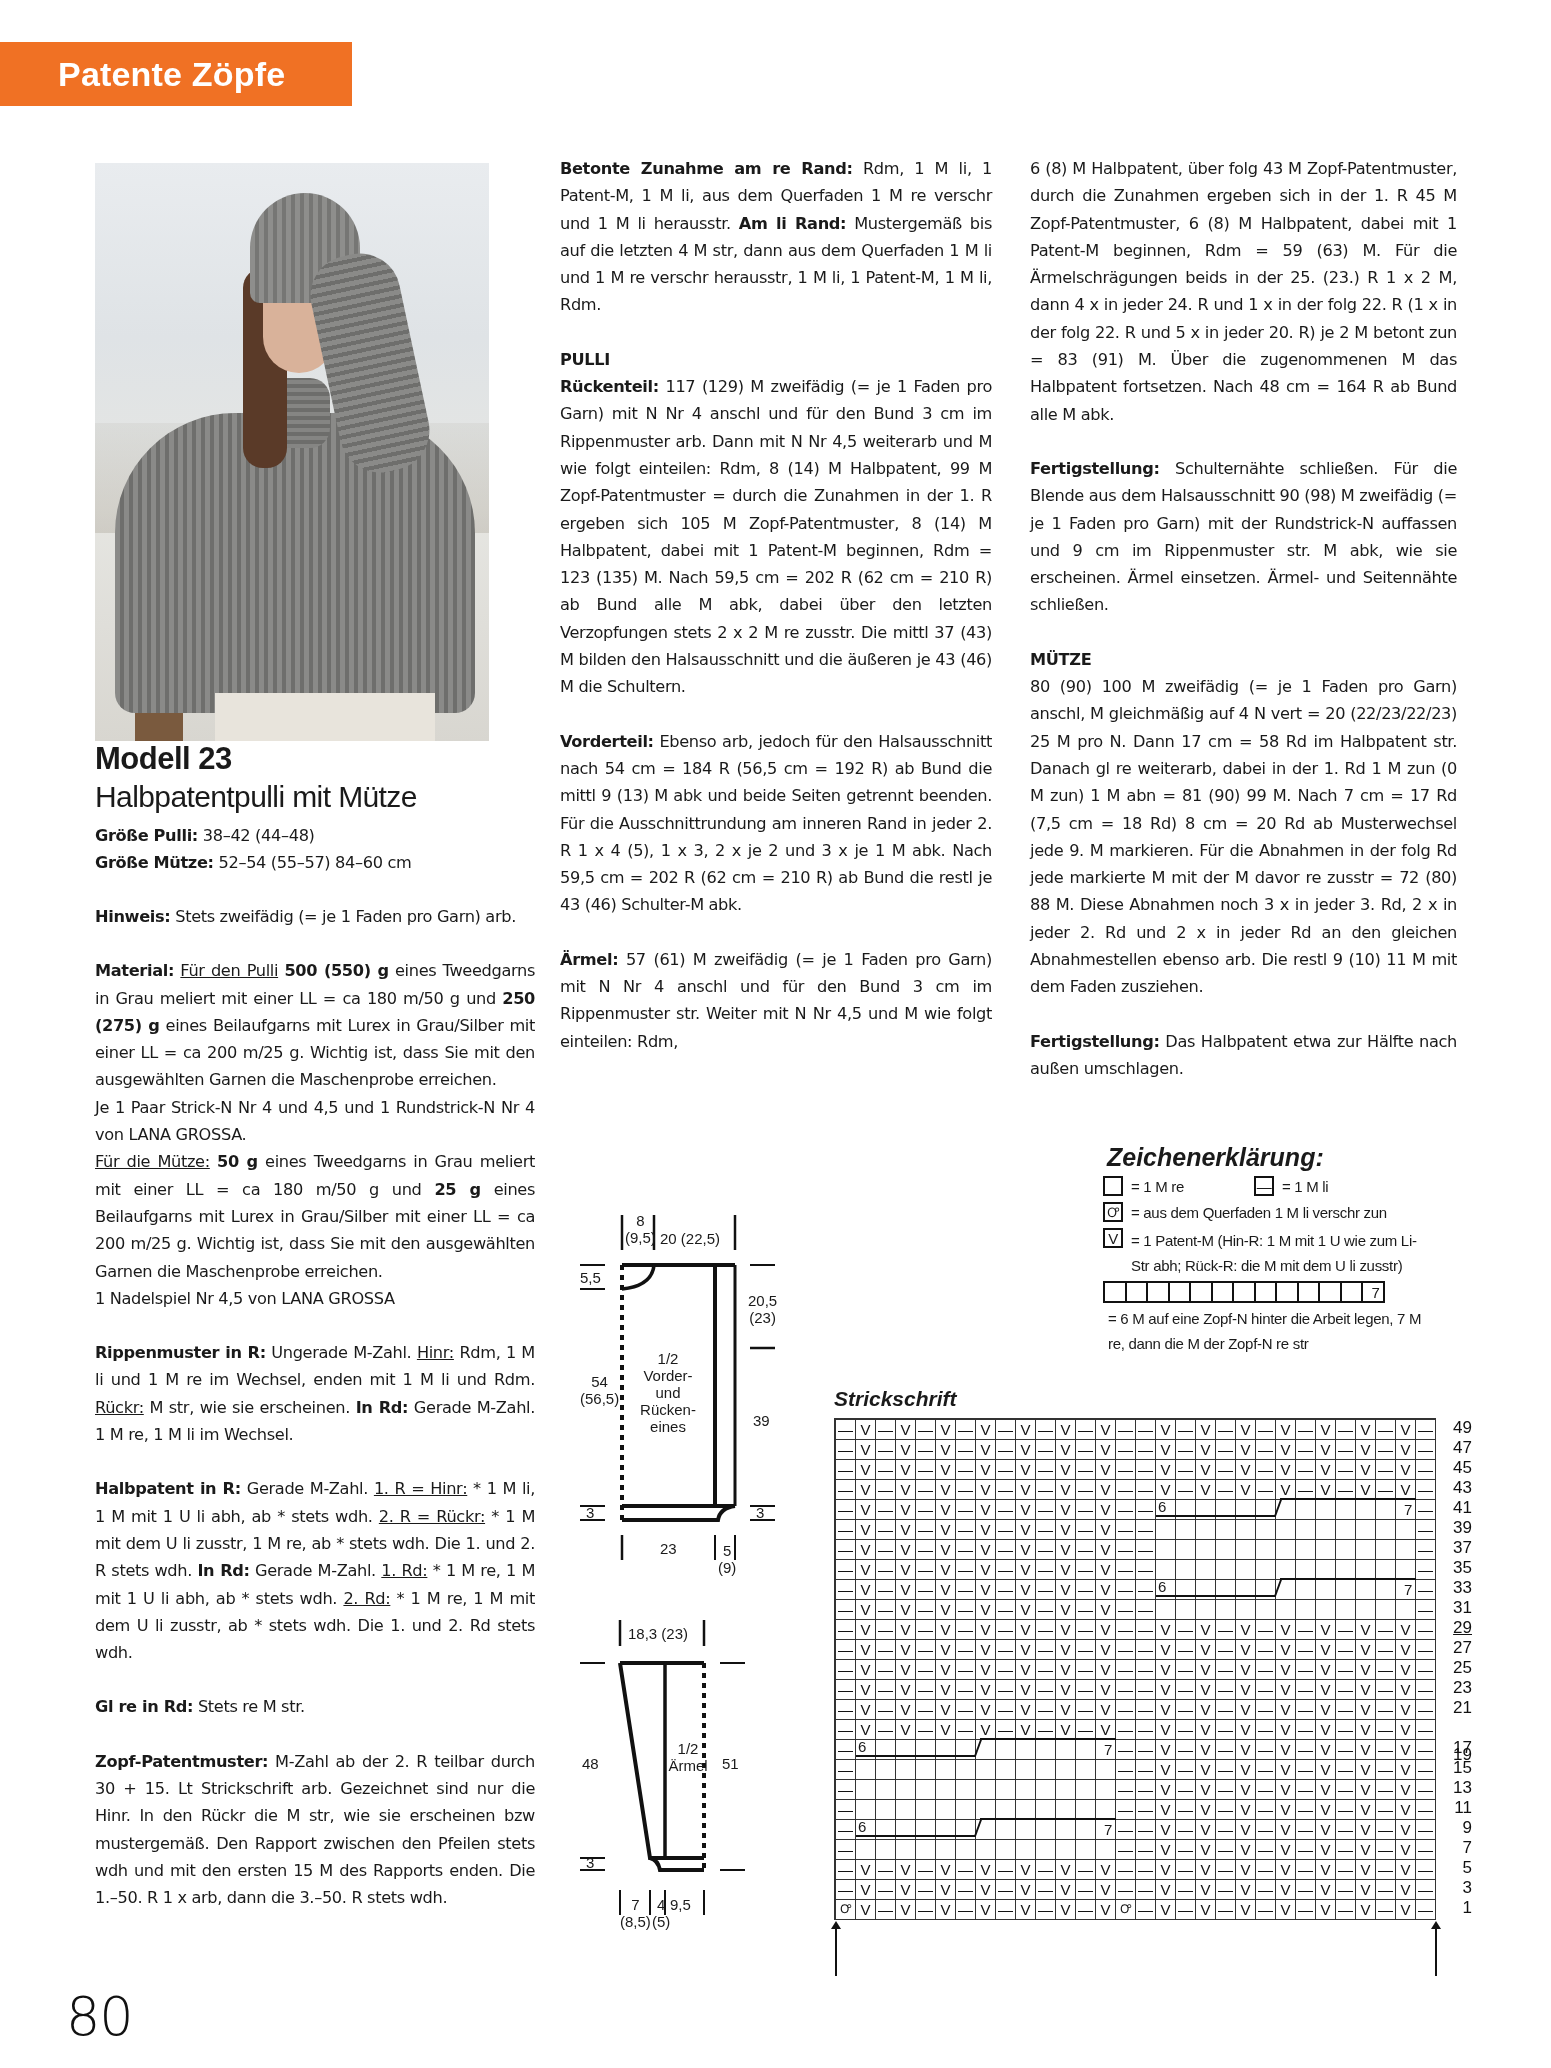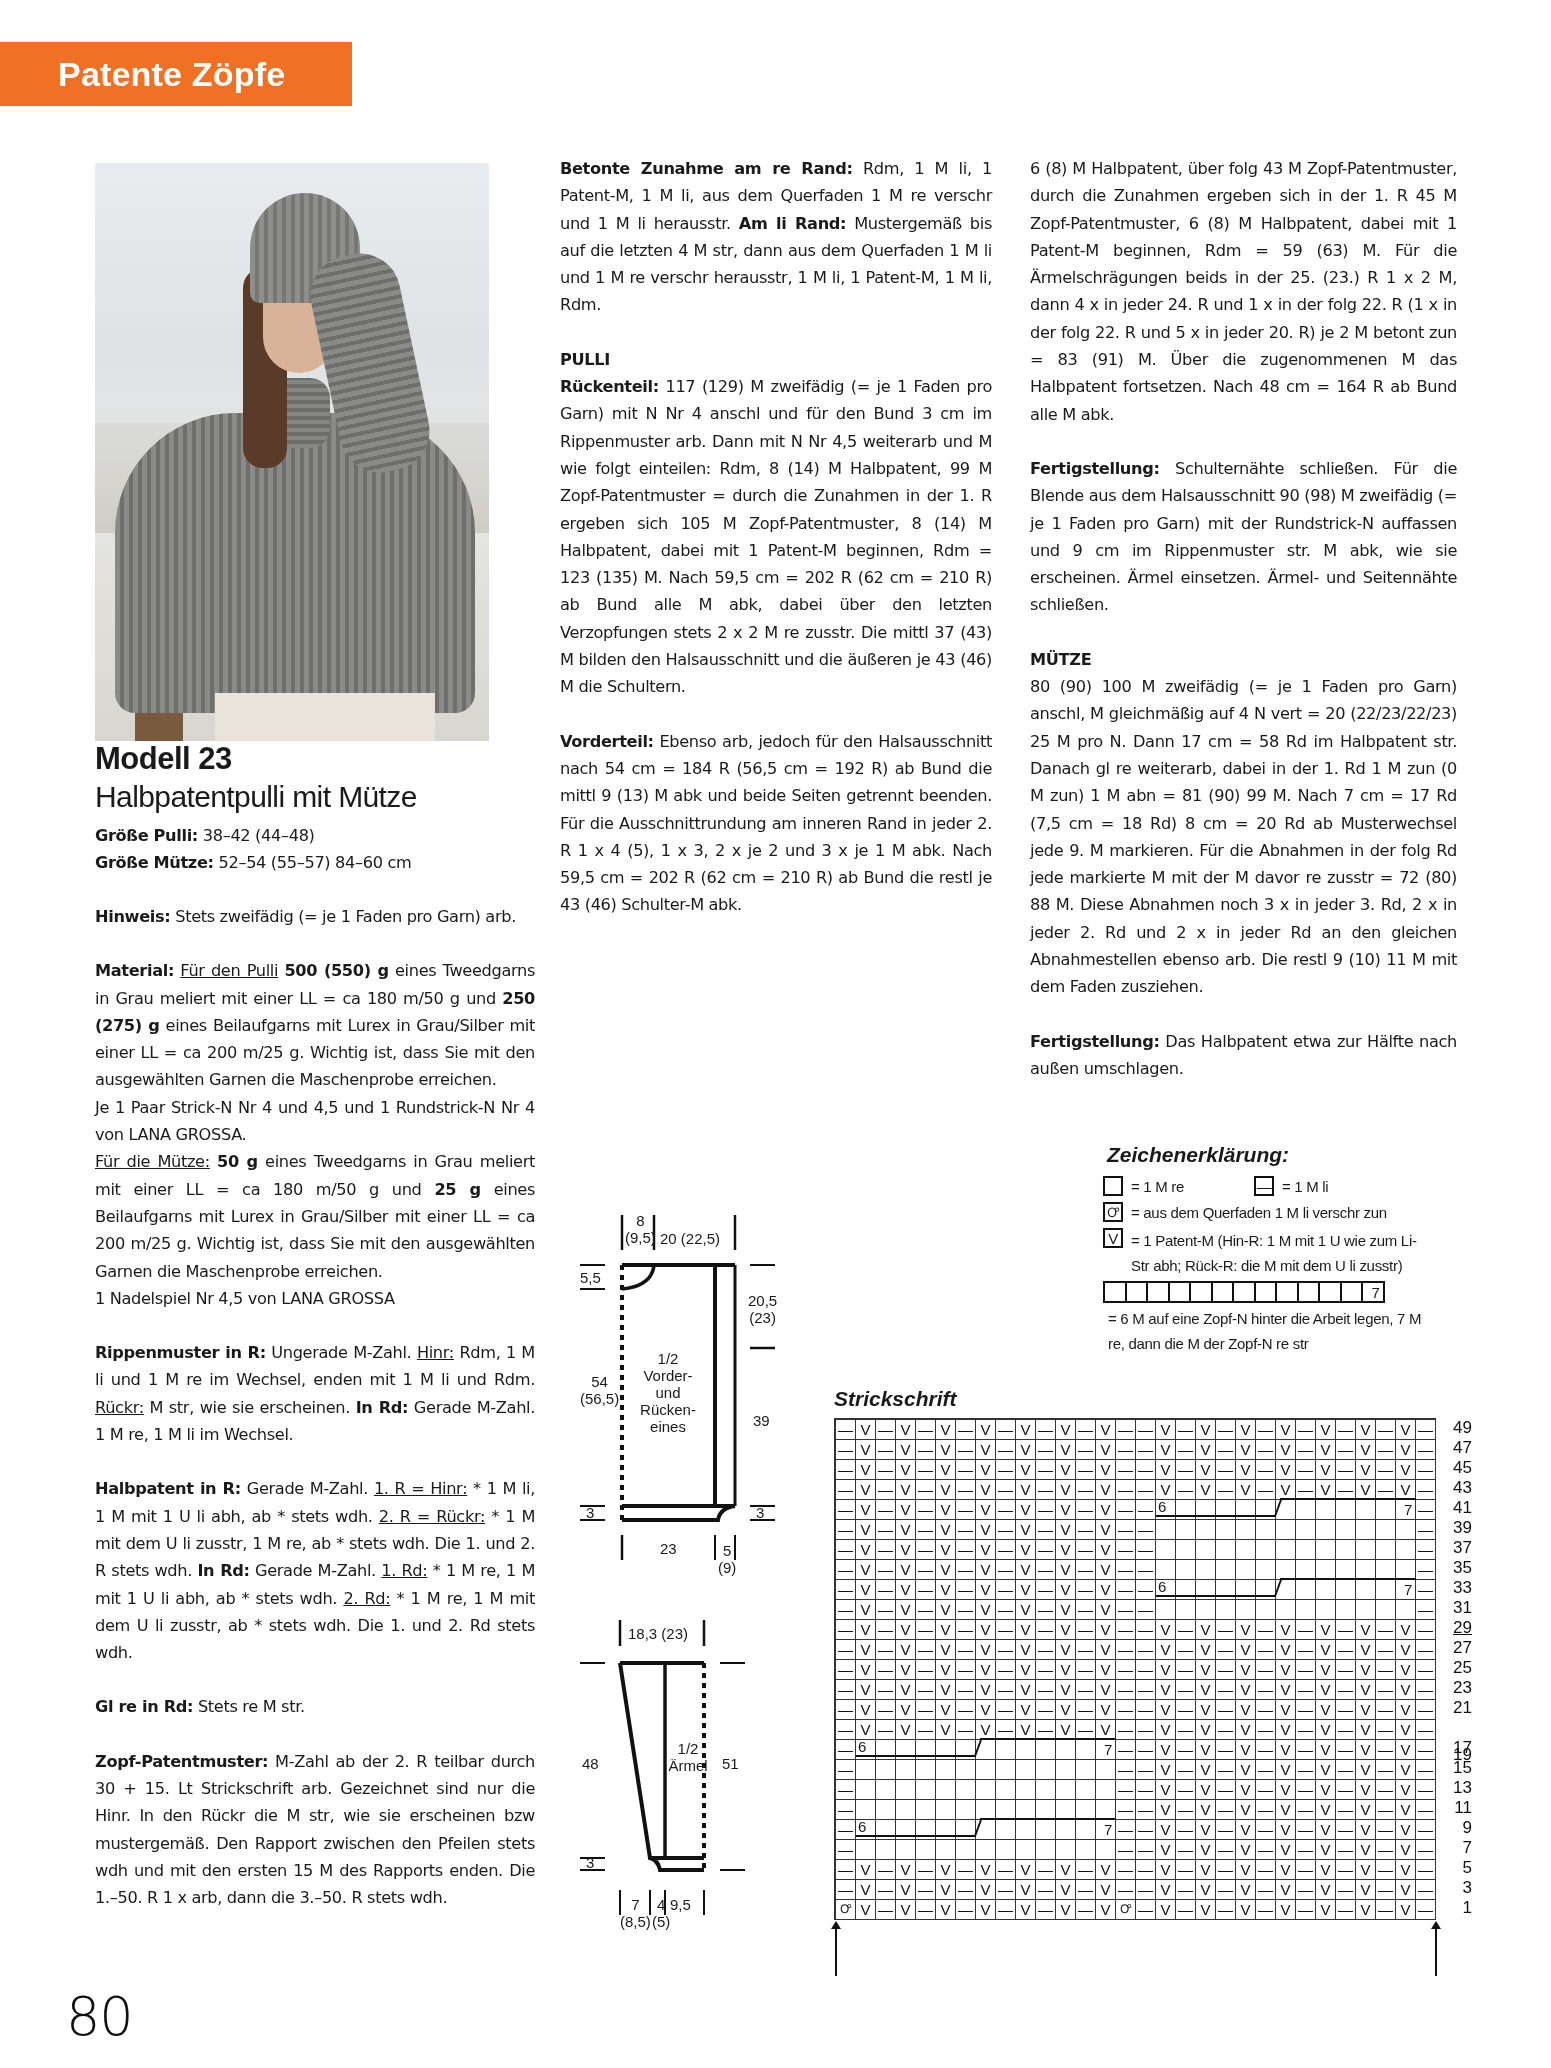--- a/index.html
+++ b/index.html
@@ -39,21 +39,21 @@
   .col-mid { left: 560px; top: 155px; width: 432px; }
   .col-right { left: 1030px; top: 155px; width: 427px; }
 
   .model-title { position: absolute; left: 95px; top: 741px; font-family: "Liberation Sans", sans-serif; font-weight: bold; font-size: 31px; letter-spacing: -0.5px; }
   .model-sub { position: absolute; left: 95px; top: 780px; font-family: "Liberation Sans", sans-serif; font-size: 30px; letter-spacing: -0.6px; }
   .sizes { position: absolute; left: 95px; top: 822px; font-family: "DejaVu Sans", sans-serif; font-size: 16.2px; line-height: 27.3px; letter-spacing: -0.35px; }
 
   .heading { font-weight: bold; display: block; }
 
   .page-num { position: absolute; left: 66px; top: 1985px; font-family: "DejaVu Sans", sans-serif; font-weight: 200; font-size: 54px; color: #111; letter-spacing: -1px; }
-  .legend-title { position: absolute; left: 1107px; top: 1143px; font-family: "Liberation Sans", sans-serif; font-weight: bold; font-style: italic; font-size: 21px; }
+  .legend-title { position: absolute; left: 1107px; top: 1143px; font-family: "Liberation Sans", sans-serif; font-weight: bold; font-style: italic; font-size: 25px; }
   .lg-row { position: absolute; display: flex; align-items: center; font-family: "Liberation Sans", sans-serif; font-size: 15px; letter-spacing: -0.3px; }
   .sym { width: 20px; height: 20px; border: 2px solid #111; display: inline-flex; align-items: center; justify-content: center; font-size: 15px; margin-right: 8px; background: #fff; }
   .cable-strip { position: absolute; left: 1103px; top: 1281px; width: 282px; height: 22px; border: 2px solid #111; display: flex; }
   .cable-strip span { flex: 1; border-right: 2px solid #111; font-size: 15px; display: flex; align-items: flex-end; justify-content: flex-end; padding-right: 3px; }
   .cable-strip span:last-child { border-right: none; }
 
   
   .schematic { position: absolute; left: 570px; top: 1210px; width: 240px; height: 760px; }
   .schem-label { position: absolute; font-family: "Liberation Sans", sans-serif; font-size: 15px; text-align: center; line-height: 17px; }
 
@@ -111,20 +111,21 @@
     <b>Halbpatent in R:</b><span> Gerade M-Zahl. </span><u>1. R = Hinr:</u><span> * 1 M li, 1 M mit 1 U li abh, ab * stets wdh. </span><u>2. R = Rückr:</u><span> * 1 M mit dem U li zusstr, 1 M re, ab * stets wdh. Die 1. und 2. R stets wdh. </span><b>In Rd:</b><span> Gerade M-Zahl. </span><u>1. Rd:</u><span> * 1 M re, 1 M mit 1 U li abh, ab * stets wdh. </span><u>2. Rd:</u><span> * 1 M re, 1 M mit dem U li zusstr, ab * stets wdh. Die 1. und 2. Rd stets wdh.</span>
   </p>
   <p><b>Gl re in Rd:</b><span> Stets re M str.</span></p>
   <p><b>Zopf-Patentmuster:</b><span> M-Zahl ab der 2. R teilbar durch 30 + 15. Lt Strickschrift arb. Gezeichnet sind nur die Hinr. In den Rückr die M str, wie sie erscheinen bzw mustergemäß. Den Rapport zwischen den Pfeilen stets wdh und mit den ersten 15 M des Rapports enden. Die 1.–50. R 1 x arb, dann die 3.–50. R stets wdh.</span></p>
 </div>
 
 <div class="col col-mid">
   <p><b>Betonte Zunahme am re Rand:</b><span> Rdm, 1 M li, 1 Patent-M, 1 M li, aus dem Querfaden 1 M re verschr und 1 M li herausstr. </span><b>Am li Rand:</b><span> Mustergemäß bis auf die letzten 4 M str, dann aus dem Querfaden 1 M li und 1 M re verschr herausstr, 1 M li, 1 Patent-M, 1 M li, Rdm.</span></p>
   <p><b class="heading">PULLI</b><b>Rückenteil:</b><span> 117 (129) M zweifädig (= je 1 Faden pro Garn) mit N Nr 4 anschl und für den Bund 3 cm im Rippenmuster arb. Dann mit N Nr 4,5 weiterarb und M wie folgt einteilen: Rdm, 8 (14) M Halbpatent, 99 M Zopf-Patentmuster = durch die Zunahmen in der 1. R ergeben sich 105 M Zopf-Patentmuster, 8 (14) M Halbpatent, dabei mit 1 Patent-M beginnen, Rdm = 123 (135) M. Nach 59,5 cm = 202 R (62 cm = 210 R) ab Bund alle M abk, dabei über den letzten Verzopfungen stets 2 x 2 M re zusstr. Die mittl 37 (43) M bilden den Halsausschnitt und die äußeren je 43 (46) M die Schultern.</span></p>
   <p><b>Vorderteil:</b><span> Ebenso arb, jedoch für den Halsausschnitt nach 54 cm = 184 R (56,5 cm = 192 R) ab Bund die mittl 9 (13) M abk und beide Seiten getrennt beenden. Für die Ausschnittrundung am inneren Rand in jeder 2. R 1 x 4 (5), 1 x 3, 2 x je 2 und 3 x je 1 M abk. Nach 59,5 cm = 202 R (62 cm = 210 R) ab Bund die restl je 43 (46) Schulter-M abk.</span></p>
+  <p><b>Ärmel:</b><span> 57 (61) M zweifädig (= je 1 Faden pro Garn) mit N Nr 4 anschl und für den Bund 3 cm im Rippenmuster str. Weiter mit N Nr 4,5 und M wie folgt einteilen: Rdm,</span></p>
 </div>
 
 <div class="col col-right">
   <p>6 (8) M Halbpatent, über folg 43 M Zopf-Patentmuster, durch die Zunahmen ergeben sich in der 1. R 45 M Zopf-Patentmuster, 6 (8) M Halbpatent, dabei mit 1 Patent-M beginnen, Rdm = 59 (63) M. Für die Ärmelschrägungen beids in der 25. (23.) R 1 x 2 M, dann 4 x in jeder 24. R und 1 x in der folg 22. R (1 x in der folg 22. R und 5 x in jeder 20. R) je 2 M betont zun = 83 (91) M. Über die zugenommenen M das Halbpatent fortsetzen. Nach 48 cm = 164 R ab Bund alle M abk.</p>
   <p><b>Fertigstellung:</b><span> Schulternähte schließen. Für die Blende aus dem Halsausschnitt 90 (98) M zweifädig (= je 1 Faden pro Garn) mit der Rundstrick-N auffassen und 9 cm im Rippenmuster str. M abk, wie sie erscheinen. Ärmel einsetzen. Ärmel- und Seitennähte schließen.</span></p>
   <p><b class="heading">MÜTZE</b><span>80 (90) 100 M zweifädig (= je 1 Faden pro Garn) anschl, M gleichmäßig auf 4 N vert = 20 (22/23/22/23) 25 M pro N. Dann 17 cm = 58 Rd im Halbpatent str. Danach gl re weiterarb, dabei in der 1. Rd 1 M zun (0 M zun) 1 M abn = 81 (90) 99 M. Nach 7 cm = 17 Rd (7,5 cm = 18 Rd) 8 cm = 20 Rd ab Musterwechsel jede 9. M markieren. Für die Abnahmen in der folg Rd jede markierte M mit der M davor re zusstr = 72 (80) 88 M. Diese Abnahmen noch 3 x in jeder 3. Rd, 2 x in jeder 2. Rd und 2 x in jeder Rd an den gleichen Abnahmestellen ebenso arb. Die restl 9 (10) 11 M mit dem Faden zusziehen.</span></p>
   <p><b>Fertigstellung:</b><span> Das Halbpatent etwa zur Hälfte nach außen umschlagen.</span></p>
 </div>
 
 <div class="legend-title">Zeichenerklärung:</div>

